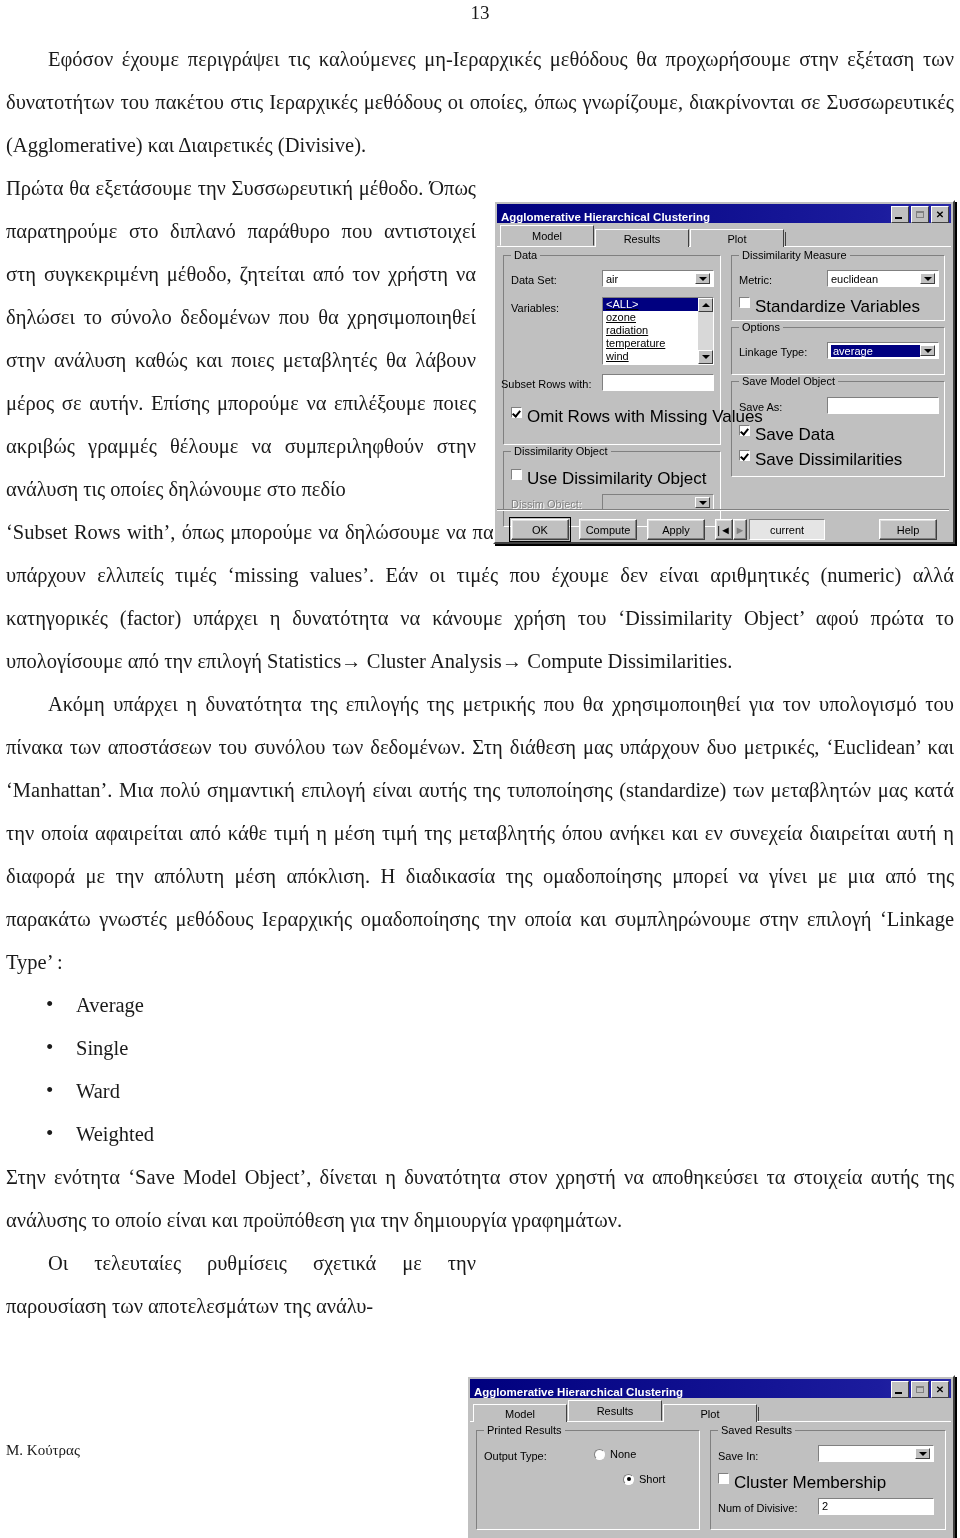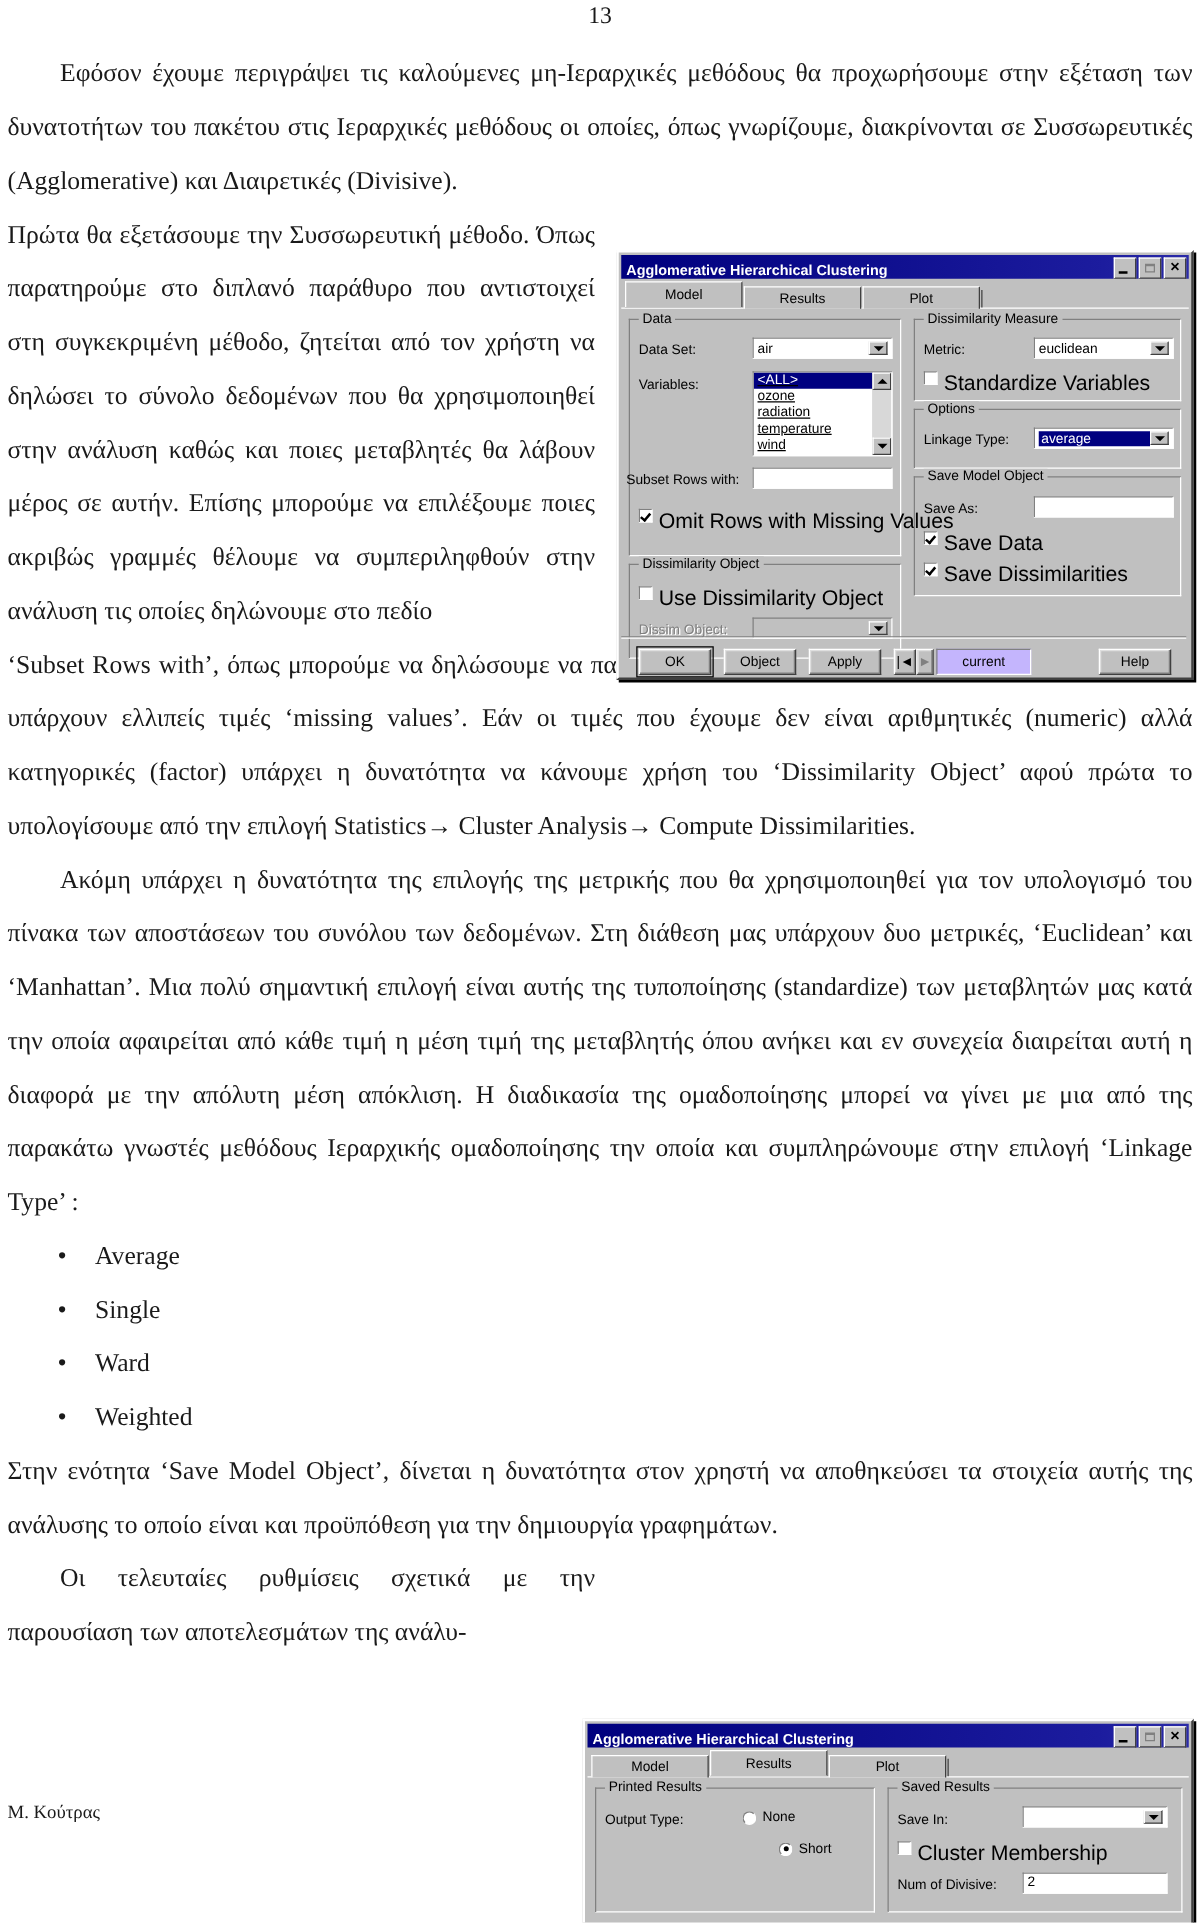--- a/index.html
+++ b/index.html
@@ -330,21 +330,21 @@
     border-right: 1px solid #404040;
     border-bottom: 1px solid #404040;
     box-shadow: inset -1px -1px 0 #808080, inset 1px 1px 0 #dfdfdf;
     display: flex; align-items: center; justify-content: center;
     font-size: 11px;
     box-sizing: border-box;
   }
   .btn.default { outline: 1px solid #000; outline-offset: 1px; }
   .statusfield {
     position: absolute;
-    background: #c4b5fd;
+    background: #e5e5e5;
     border-top: 1px solid #808080;
     border-left: 1px solid #808080;
     border-right: 1px solid #ffffff;
     border-bottom: 1px solid #ffffff;
     display: flex; align-items: center; justify-content: center;
     font-size: 11px;
     box-sizing: border-box;
   }
   .sep-line {
     position: absolute;
@@ -491,21 +491,21 @@
         <span>Save Data</span>
       </div>
       <div class="chk checked" style="left:242px; top:203px;">
         <span class="box"></span>
         <span>Save Dissimilarities</span>
       </div>
 
       <div class="sep-line" style="left:0px; top:262px; width:452px;"></div>
 
       <div class="btn default" style="left:14px; top:272px; width:58px; height:21px;">OK</div>
-      <div class="btn" style="left:82px; top:272px; width:58px; height:21px;">Object</div>
+      <div class="btn" style="left:82px; top:272px; width:58px; height:21px;">Compute</div>
       <div class="btn" style="left:150px; top:272px; width:58px; height:21px;">Apply</div>
       <div class="btn" style="left:218px; top:272px; width:18px; height:21px;">|◄</div>
       <div class="btn" style="left:236px; top:272px; width:14px; height:21px; color:#808080;">►</div>
       <div class="statusfield" style="left:252px; top:272px; width:76px; height:21px;">current</div>
       <div class="btn" style="left:382px; top:272px; width:58px; height:21px;">Help</div>
     </div>
   </div>
 
   <div class="win-dialog" style="left:466px; top:1375px; width:489px; height:200px;">
 

